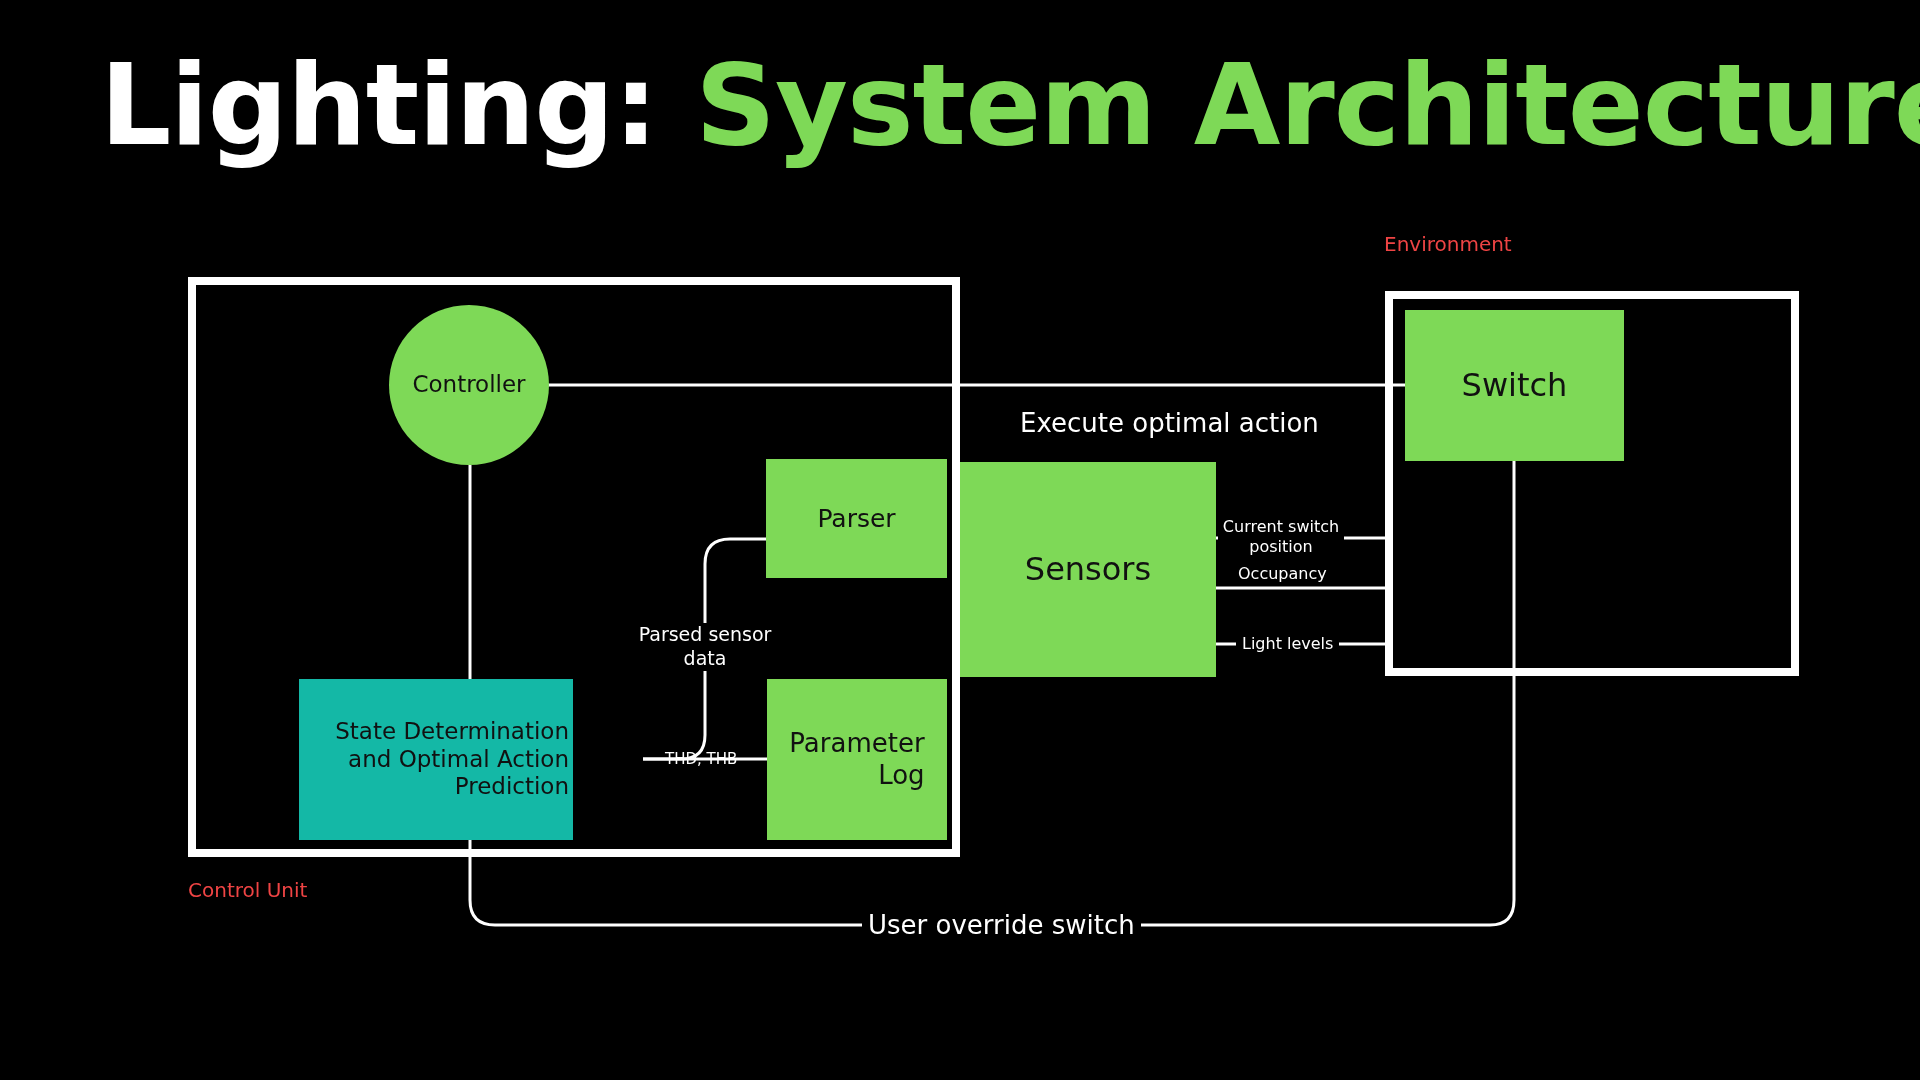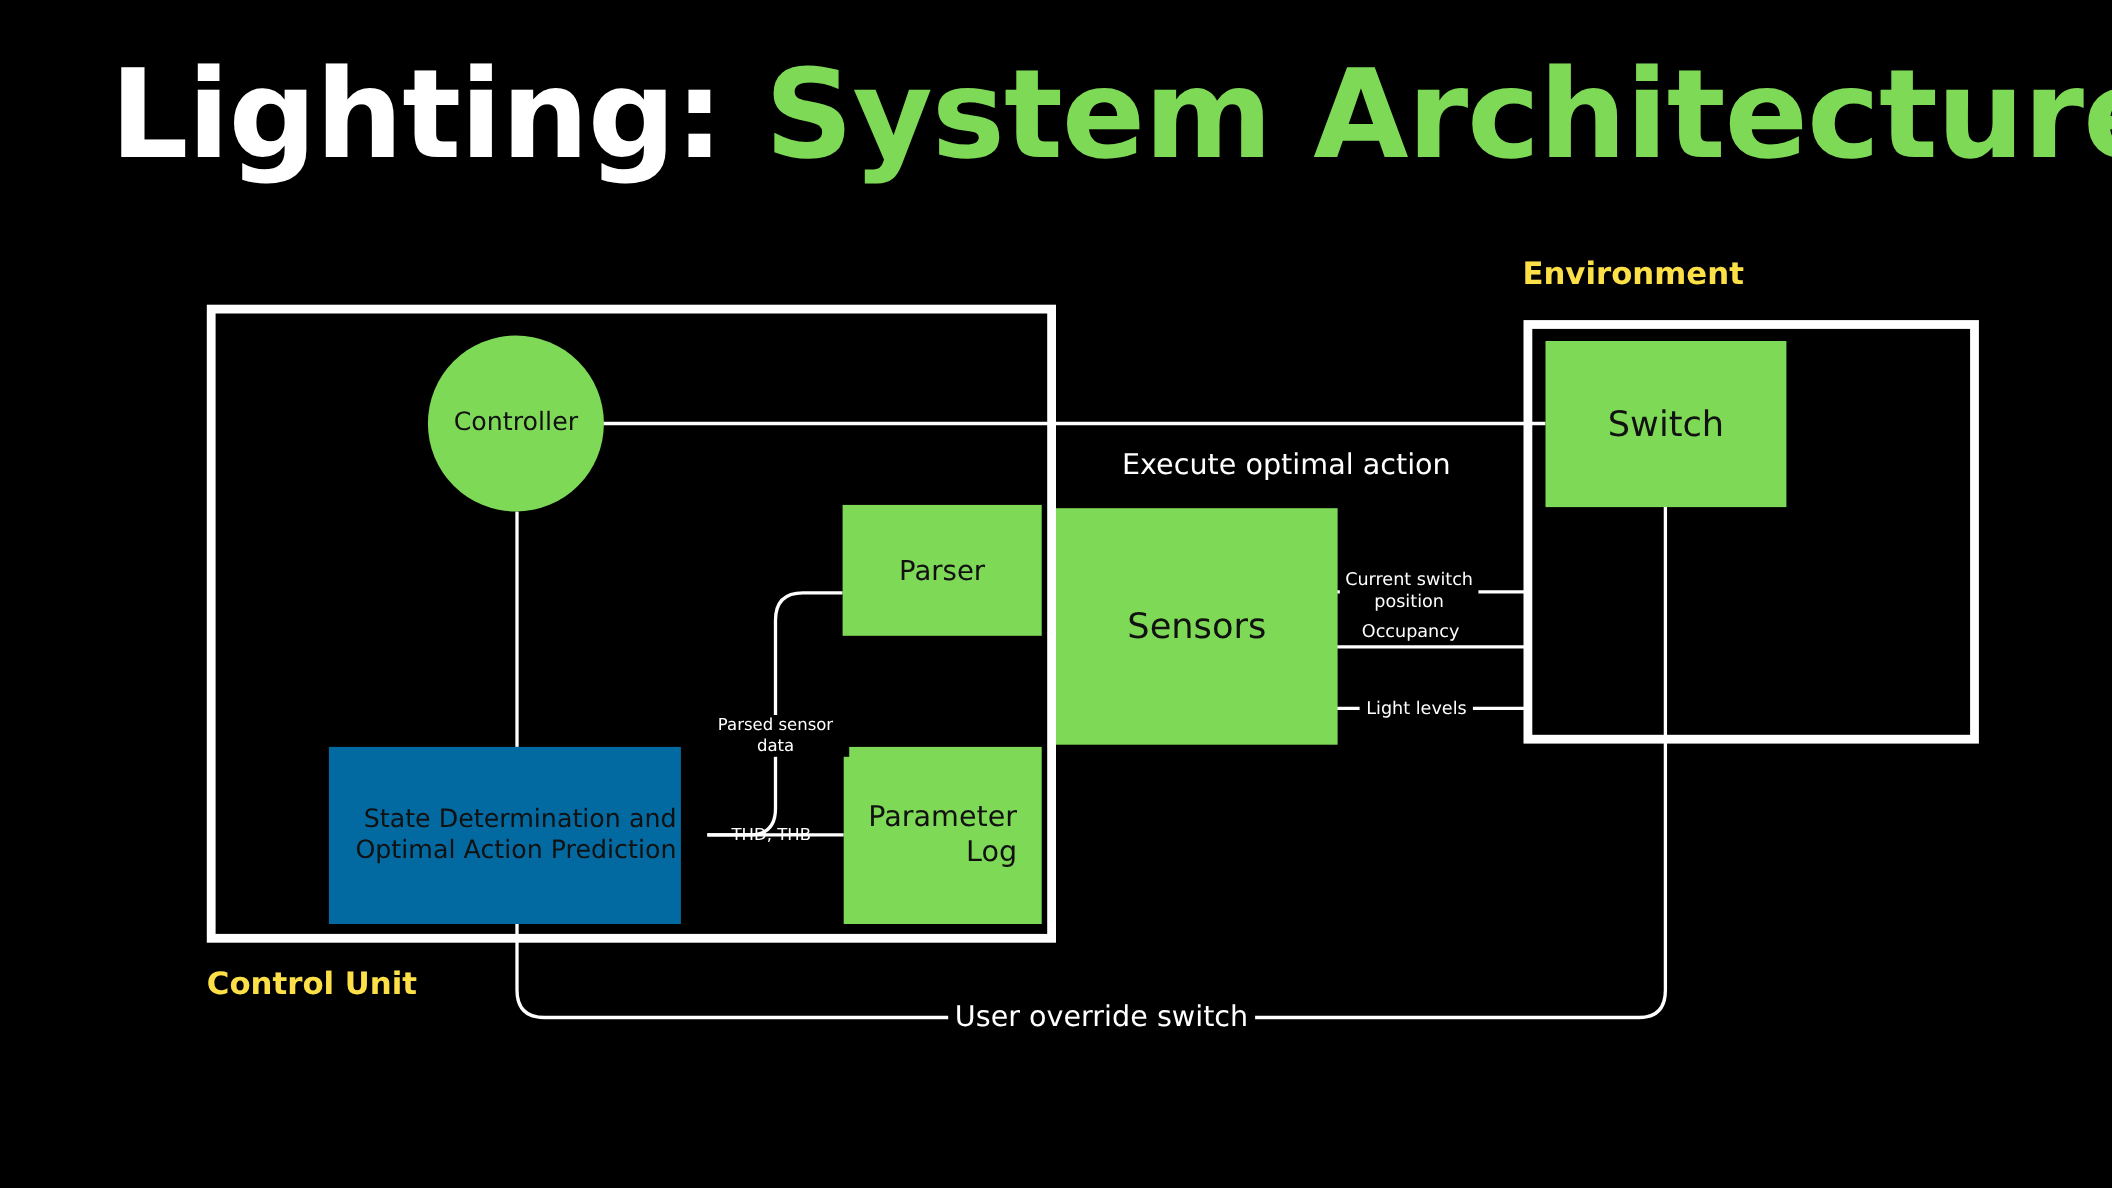--- a/index.html
+++ b/index.html
@@ -3,21 +3,21 @@
 <meta charset="utf-8">
 <style>
   html, body { margin:0; padding:0; background:#000; }
   body { width:1920px; height:1080px; position:relative; overflow:hidden; font-family:"Liberation Sans", sans-serif; }
   .abs { position:absolute; }
   #title { left:100px; top:40px; font-size:112px; font-weight:bold; color:#fff; white-space:nowrap; letter-spacing:-1px; font-family:"DejaVu Sans", sans-serif; }
   #title .accent { color:#7ED957; }
   svg#diagram { position:absolute; left:0; top:0; }
   .node { position:absolute; display:flex; align-items:center; justify-content:center; text-align:right; color:#111; background:#7ED957; font-family:"DejaVu Sans", sans-serif; line-height:1.2; }
   .lbl { position:absolute; color:#fff; font-family:"DejaVu Sans", sans-serif; white-space:nowrap; background:#000; text-align:center; line-height:1.25; }
-  .group-label { position:absolute; color:#fde047; font-family:"DejaVu Sans", sans-serif; font-size:28px; white-space:nowrap;font-weight:bold; }
+  .group-label { position:absolute; color:#ef4444; font-family:"DejaVu Sans", sans-serif; font-size:20px; white-space:nowrap; }
 </style>
 </head>
 <body>
 
 <div id="title" class="abs"><span>Lighting: </span><span class="accent">System Architecture</span></div>
 
 <svg id="diagram" width="1920" height="1080">
 
   <rect x="192" y="281" width="764" height="572" fill="none" stroke="#fff" stroke-width="8"></rect>
   <rect x="1389" y="295" width="406" height="377" fill="none" stroke="#fff" stroke-width="8"></rect>
@@ -31,35 +31,35 @@
   <line x1="1183" y1="644" x2="1389" y2="644" stroke="#fff" stroke-width="3"></line>
   <path d="M470 840 V900 Q470 925 495 925 H1490 Q1514 925 1514 900 V461" fill="none" stroke="#fff" stroke-width="3"></path>
 </svg>
 
 <div class="node" style="left:389px;top:305px;width:160px;height:160px;border-radius:50%;font-size:23px;">
   <span>Controller</span>
 </div>
 <div class="node" style="left:766px;top:459px;width:181px;height:119px;font-size:25px;">
   <span>Parser</span>
 </div>
-<div class="node" style="left:299px;top:679px;width:320px;height:161px;font-size:23px;background:#0369a1;padding:0 4px;box-sizing:border-box;">
+<div class="node" style="left:299px;top:679px;width:274px;height:161px;font-size:23px;background:#14b8a6;padding:0 4px;box-sizing:border-box;">
   <span>State Determination and Optimal Action Prediction</span>
 </div>
 <div class="node" style="left:767px;top:679px;width:180px;height:161px;font-size:26px;padding:0 25px;box-sizing:border-box;">
   <span>Parameter Log</span>
 </div>
 <div class="node" style="left:960px;top:462px;width:256px;height:215px;font-size:32px;">
   <span>Sensors</span>
 </div>
 <div class="node" style="left:1405px;top:310px;width:219px;height:151px;font-size:32px;">
   <span>Switch</span>
 </div>
 
 <div class="group-label" style="left:188px;top:878px;">Control Unit</div>
 <div class="group-label" style="left:1384px;top:232px;">Environment</div>
 
 <div class="lbl" style="left:1014px;top:368px;font-size:26px;padding:0 6px;margin-top:39px;">Execute optimal action</div>
-<div class="lbl" style="left:638px;top:623px;width:134px;font-size:15px;white-space:normal;margin-top:27px;">Parsed sensor data</div>
+<div class="lbl" style="left:638px;top:623px;width:134px;font-size:19px;white-space:normal;">Parsed sensor data</div>
 <div class="lbl" style="left:665px;top:750px;font-size:15px;background:transparent;">THD, THB</div>
 <div class="lbl" style="left:1218px;top:517px;width:126px;font-size:16px;white-space:normal;">Current switch position</div>
 <div class="lbl" style="left:1232px;top:564px;font-size:16px;padding:0 6px;text-align:center;">Occupancy</div>
 <div class="lbl" style="left:1236px;top:634px;font-size:16px;padding:0 6px;text-align:right;">Light levels</div>
 <div class="lbl" style="left:862px;top:909px;font-size:26px;padding:0 6px;">User override switch</div>
 
 </body></html>

